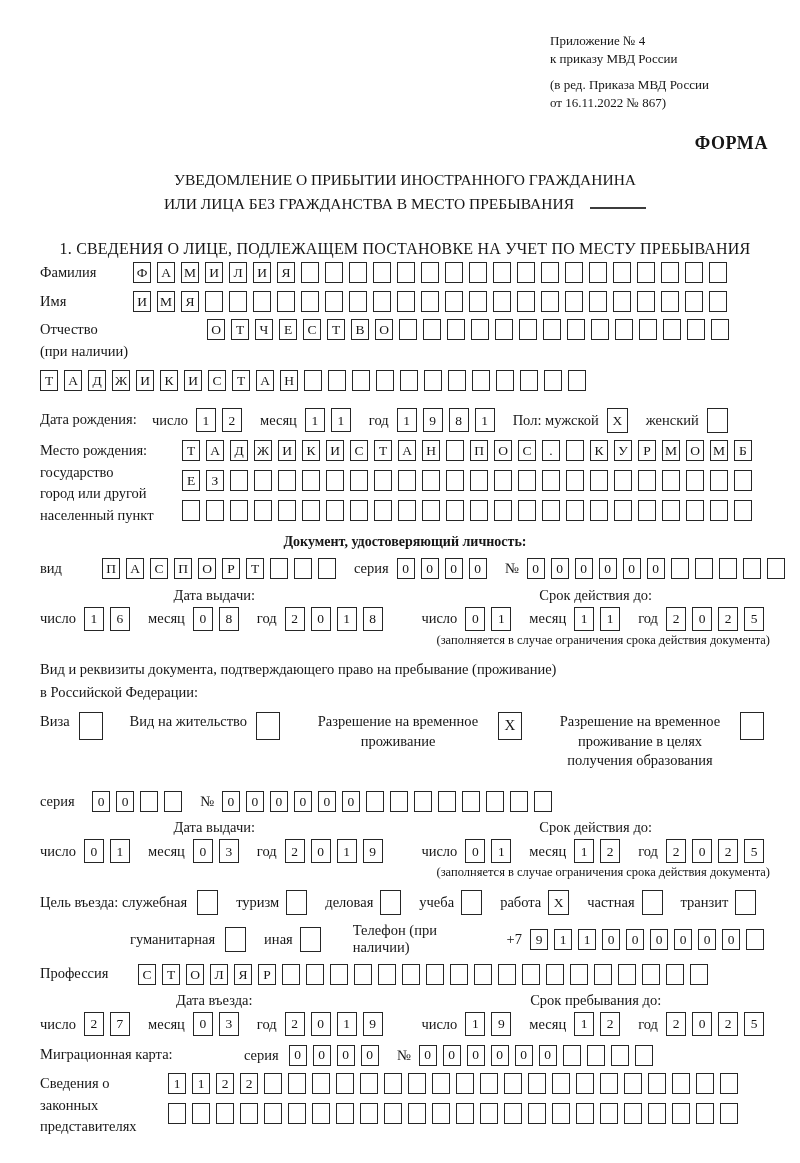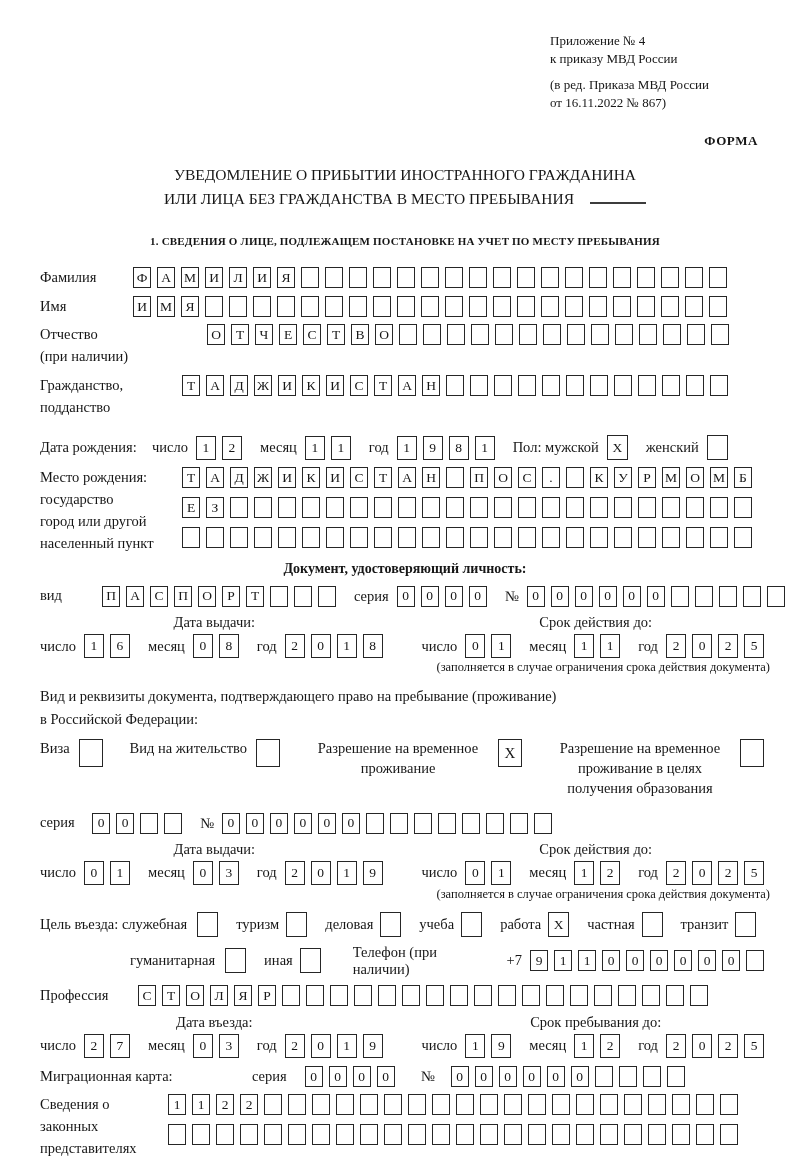--- a/index.html
+++ b/index.html
@@ -7,26 +7,26 @@
   body {
     width:800px; height:1163px;
     font-family:"Liberation Serif", "DejaVu Serif", serif;
     color:#161616; font-size:14.5px; overflow:hidden;
   }
   .page { width:800px; height:1046px; padding:32px 30px 0 40px; }
 
   
   .appendix { width:220px; margin-left:auto; font-size:13px; line-height:1.42; }
   .appendix .g2 { margin-top:7px; }
-  .form-label { text-align:right; font-weight:bold; font-size:13px; letter-spacing:.6px; margin:20px 12px 14px 0; }
+  .form-label { text-align:right; font-weight:bold; font-size:18px; letter-spacing:.6px; margin:20px 2px 14px 0; }
 
   .title { text-align:center; font-weight:normal; font-size:15.5px; line-height:1.55; }
   .title-underline { display:inline-block; width:56px; border-bottom:2.4px solid #3c3c3c; margin-left:16px; }
 
-  .sec-heading { text-align:center; font-weight:bold; font-size:11px; margin:24px 0 20px; letter-spacing:.2px; }
+  .sec-heading { text-align:center; font-weight:normal; font-size:16px; margin:24px 0 4px; letter-spacing:.2px; }
 
   
   .cells { display:inline-flex; flex:none; }
   .cell {
     flex:none; width:18px; height:21px; border:1.6px solid #262626; margin-right:6px;
     display:inline-flex; align-items:center; justify-content:center;
     font-size:13.5px; line-height:1;
   }
   .cells.dt .cell { width:20px; height:24px; margin-right:6px; }
   .cells.box .cell { width:21px; height:25px; }
@@ -48,21 +48,21 @@
   .doc-heading { text-align:center; font-weight:bold; font-size:14px; margin:4px 0 8px; }
 
   
   .dates { display:flex; justify-content:space-between; margin-bottom:2px; }
   .d-col { flex:none; }
   .d-head { text-align:center; margin-bottom:3px; }
   .d-fields { display:flex; align-items:center; }
   .limit-note { text-align:right; font-size:12.5px; margin:1px 0 10px; }
 
   .res-intro { line-height:1.6; }
-  .res-options { display:flex; justify-content:space-between; align-items:flex-start; margin:8px 0 14px;font-family:Liberation Serif, serif; }
+  .res-options { display:flex; justify-content:space-between; align-items:flex-start; margin:8px 0 20px;font-family:Liberation Serif, serif; }
   .res-opt { display:flex; align-items:flex-start; }
   .res-lbl { line-height:1.35; margin-right:9px; }
   .res-lbl.c { text-align:center; }
   .res-lbl.w182 { width:182px; }
 
   .p-lbl { flex:none; margin:0 7px 0 12px; }
   .purpose2 { padding-left:90px; }
   .phone-lbl { margin:0 10px 0 26px; }
   .phone-prefix { margin-right:8px; }
 </style>
@@ -178,24 +178,20 @@
         <span class="cell"></span>
         <span class="cell"></span>
         <span class="cell"></span>
         <span class="cell"></span>
         <span class="cell"></span>
         <span class="cell"></span>
       </span>
   </div>
 
   <div class="frow top">
-    <div class="label w142">
-      <div>Гражданство,</div>
-      <div>подданство</div>
-    </div>
     <span class="cells">
         <span class="cell">Т</span>
         <span class="cell">А</span>
         <span class="cell">Д</span>
         <span class="cell">Ж</span>
         <span class="cell">И</span>
         <span class="cell">К</span>
         <span class="cell">И</span>
         <span class="cell">С</span>
         <span class="cell">Т</span>
@@ -652,21 +648,21 @@
         <span class="cells dt">
             <span class="cell">2</span>
             <span class="cell">0</span>
             <span class="cell">2</span>
             <span class="cell">5</span>
           </span>
       </div>
     </div>
   </div>
 
-  <div class="frow" style="margin-top:8px;gap:8px;">
+  <div class="frow" style="margin-top:8px;">
     <div class="label w168">Миграционная карта:</div>
     <span>серия</span>
     <span class="cells" style="margin-left:10px;">
         <span class="cell">0</span>
         <span class="cell">0</span>
         <span class="cell">0</span>
         <span class="cell">0</span>
       </span>
     <span class="dl">№</span>
     <span class="cells">

